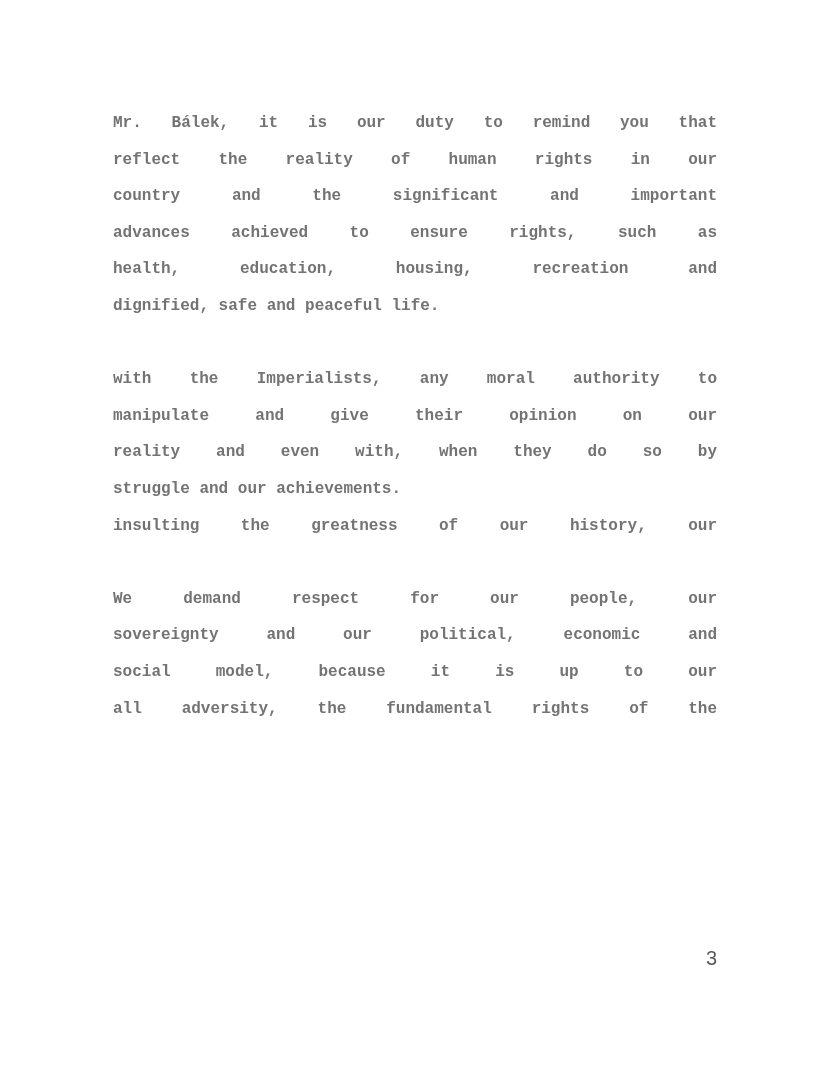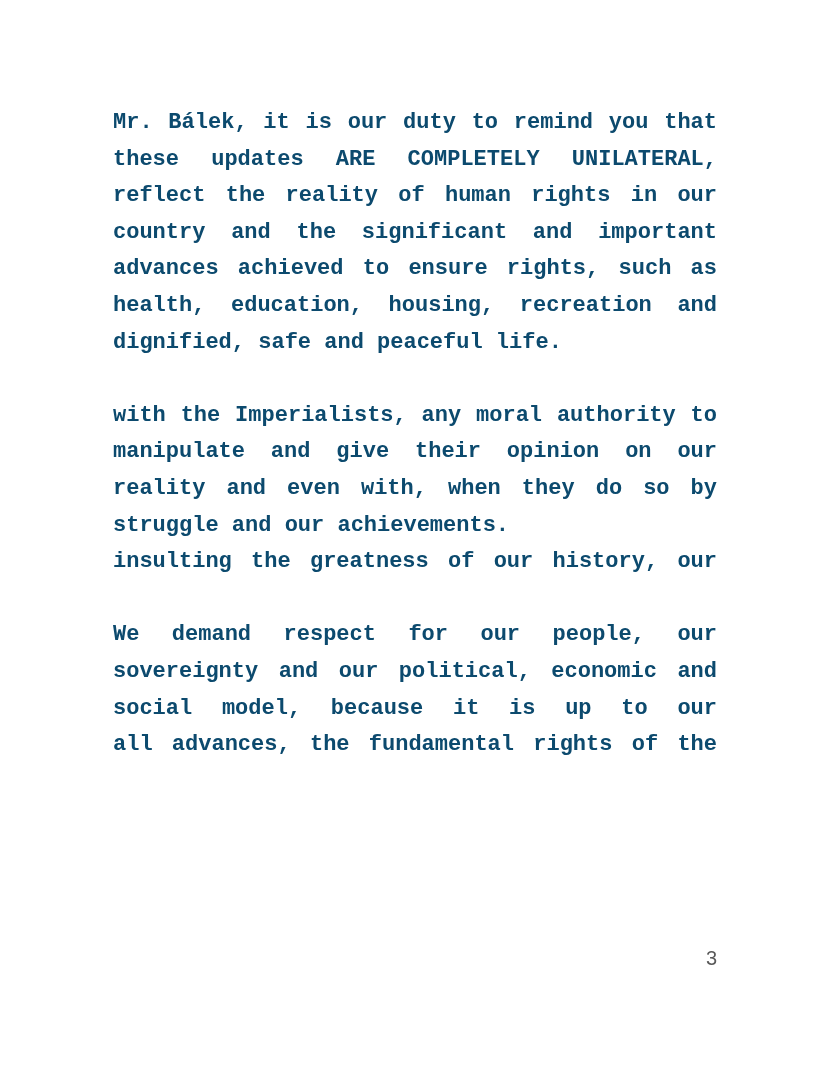--- a/index.html
+++ b/index.html
@@ -14,22 +14,22 @@
     background: #ffffff;
     overflow: hidden;
   }
   .text-block {
     position: absolute;
     left: 113px;
     top: 105px;
     width: 604px;
     font-family: "Liberation Mono", "DejaVu Sans Mono", monospace;
     font-weight: bold;
-    font-size: 22px;
-    color: #0c4a6e;
+    font-size: 16px;
+    color: #737373;
   }
   .para {
     margin: 0 0 36.6px 0;
     padding: 0;
   }
   .para:last-child {
     margin-bottom: 0;
   }
   .line {
     display: block;
@@ -56,39 +56,38 @@
   }
 </style>
 </head>
 <body>
 
 <div class="page">
   <div class="text-block">
 
     <div class="para">
       <div class="line j">Mr. Bálek, it is our duty to remind you that</div>
-      <div class="line j">these updates ARE COMPLETELY UNILATERAL,</div>
       <div class="line j">reflect the reality of human rights in our</div>
       <div class="line j">country and the significant and important</div>
       <div class="line j">advances achieved to ensure rights, such as</div>
       <div class="line j">health, education, housing, recreation and</div>
       <div class="line last">dignified, safe and peaceful life.</div>
     </div>
 
     <div class="para">
       <div class="line j">with the Imperialists, any moral authority to</div>
       <div class="line j">manipulate and give their opinion on our</div>
       <div class="line j">reality and even with, when they do so by</div>
       <div class="line last">struggle and our achievements.</div>
       <div class="line j">insulting the greatness of our history, our</div>
     </div>
 
     <div class="para">
       <div class="line j">We demand respect for our people, our</div>
       <div class="line j">sovereignty and our political, economic and</div>
       <div class="line j">social model, because it is up to our</div>
-      <div class="line j">all advances, the fundamental rights of the</div>
+      <div class="line j">all adversity, the fundamental rights of the</div>
     </div>
 
   </div>
 
   <div class="page-number">3</div>
 </div>
 
 </body></html>

